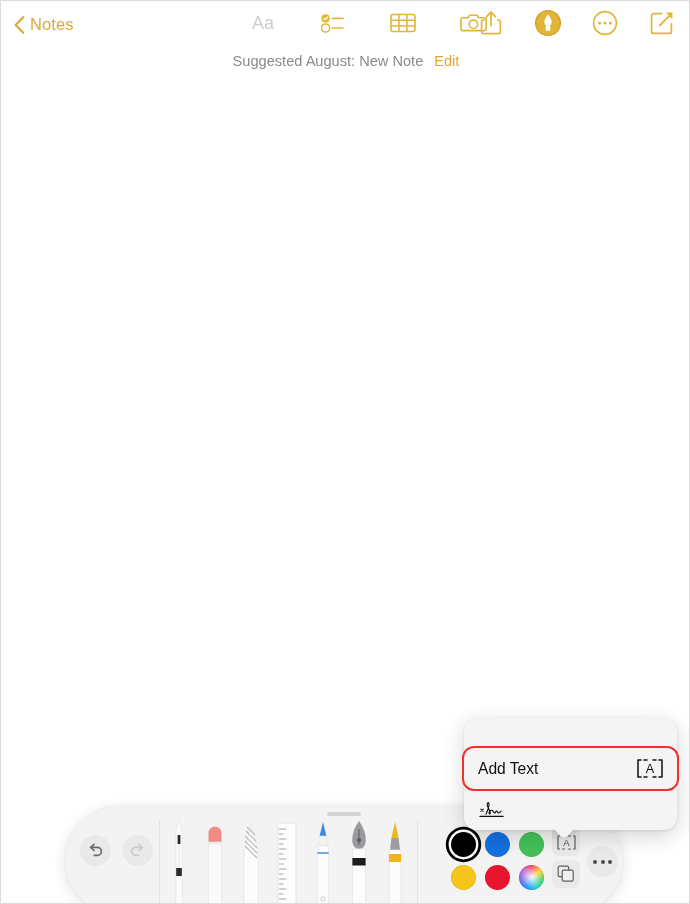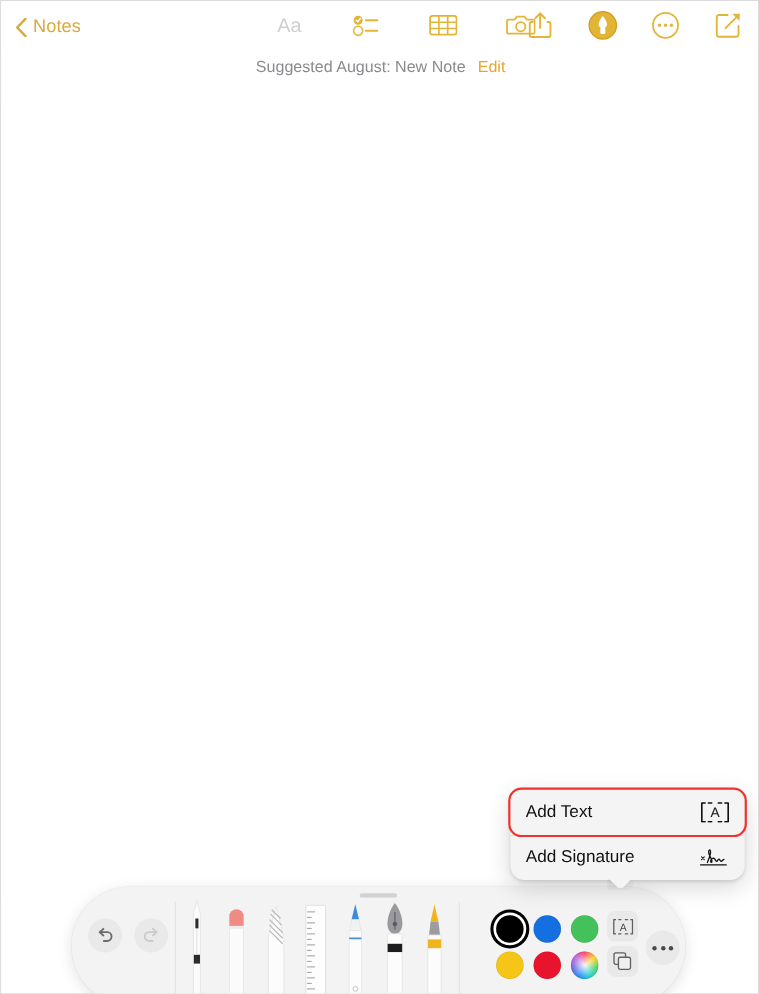--- a/index.html
+++ b/index.html
@@ -80,21 +80,21 @@
     z-index: 40;
   }
   .popup-row {
     position: relative;
     height: 41px;
     display: flex; align-items: center;
     padding: 0 14px;
     cursor: pointer;
   }
   .popup-row + .popup-row { border-top: 1px solid #e0e0e0; }
-  .popup-row:first-child { border-radius: 13px 13px 0 0; }
+  .popup-row:first-child { border-radius: 13px 13px 0 0; margin-top: 30px; }
   .popup-row:last-child { border-radius: 0 0 13px 13px; }
   .popup-label {
     font-size: 15.6px; color: #101010; flex: 1;
   }
   .popup-icon { width: 28px; height: 22px; display:flex; align-items:center; justify-content:flex-end; }
   .hl-ring {
     position: absolute; left: -2px; top: -2px;
     width: 217px; height: 45px;
     border: 2.2px solid #f0322e;
     border-radius: 12px;
@@ -305,21 +305,20 @@
           <line x1="16" y1="1" x2="19" y2="1" stroke="#111" stroke-width="1.5" stroke-linecap="round"></line>
           <line x1="7" y1="18" x2="10" y2="18" stroke="#111" stroke-width="1.5" stroke-linecap="round"></line>
           <line x1="16" y1="18" x2="19" y2="18" stroke="#111" stroke-width="1.5" stroke-linecap="round"></line>
           <text x="13" y="14" font-family="Liberation Sans, sans-serif" font-size="12.5" fill="#111" text-anchor="middle">A</text>
         </svg>
       </span>
       <span class="hl-ring"></span>
     </div>
 
     <div class="popup-row">
-      <span class="popup-label">Add Signature</span>
       <span class="popup-icon">
         <svg width="30" height="20" viewBox="0 0 30 20">
           <path d="M3 9 l2.6 2.6 M5.6 9 L3 11.6" stroke="#111" stroke-width="1.1" stroke-linecap="round"></path>
           <path d="M8.6 14.4 C10 11.5 11.3 8 11.7 5.2 C11.9 3.4 11.5 2 10.6 2.2
                    C9.6 2.5 9.6 5 10.9 7.6 C12 9.9 13.6 12.2 13.1 13.6 C12.7 14.8 11.4 14.2 12 12.4
                    C12.5 10.9 14 9.6 15.5 10.6 C16.6 11.3 16.7 13.2 17.7 13.2
                    C18.6 13.2 18.9 11.2 19.9 11.2 C20.9 11.2 21 13.2 22 13.2 C23 13.2 23.8 11.6 24.8 11.3" fill="none" stroke="#111" stroke-width="1.25" stroke-linecap="round" stroke-linejoin="round"></path>
           <line x1="2" y1="16.8" x2="27" y2="16.8" stroke="#111" stroke-width="1.2" stroke-linecap="round"></line>
         </svg>
       </span>

